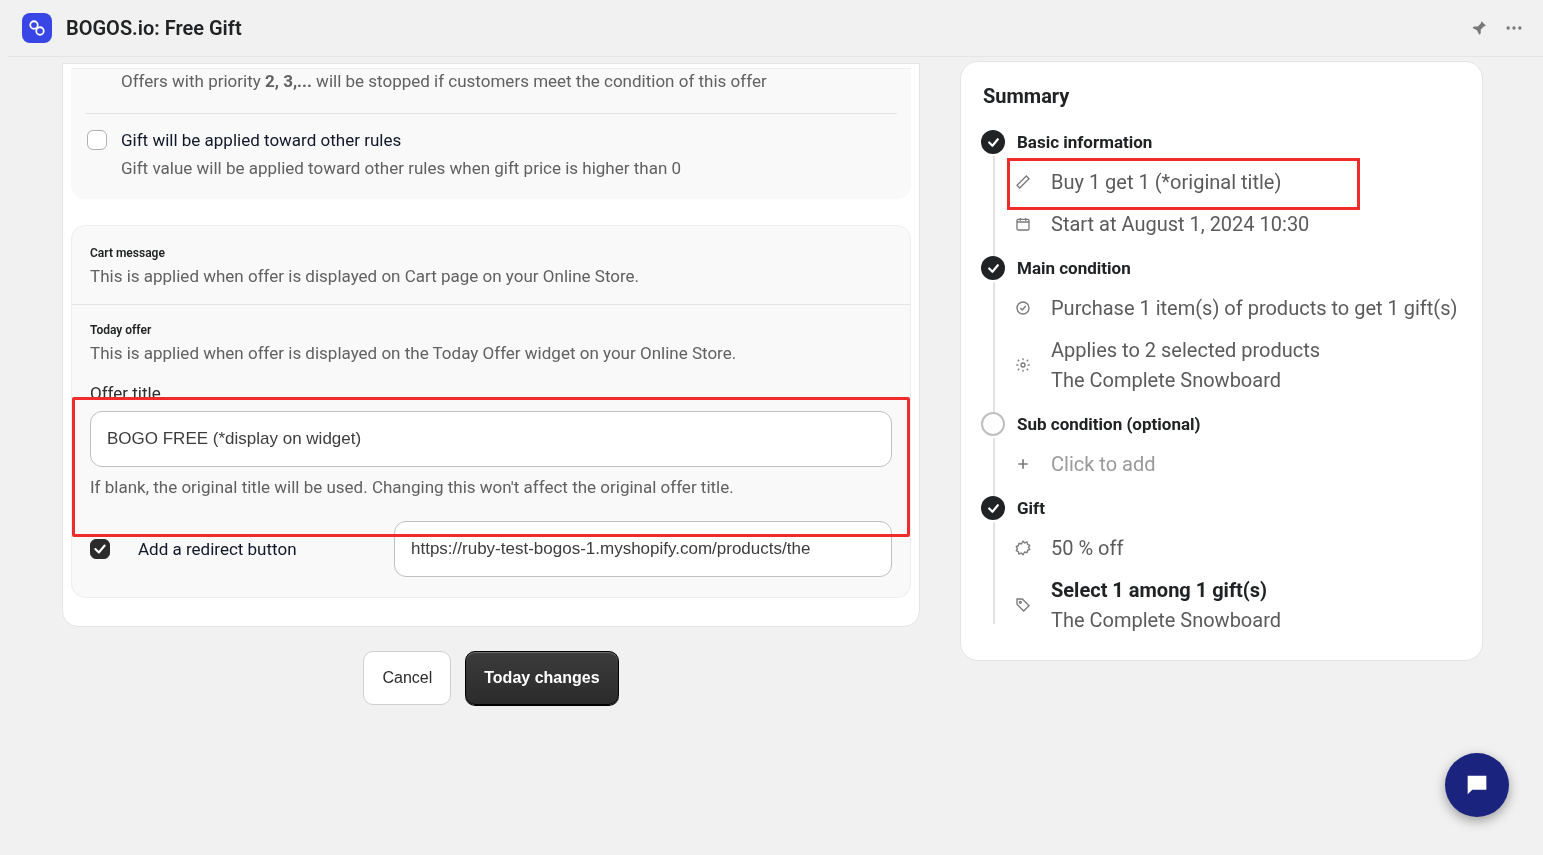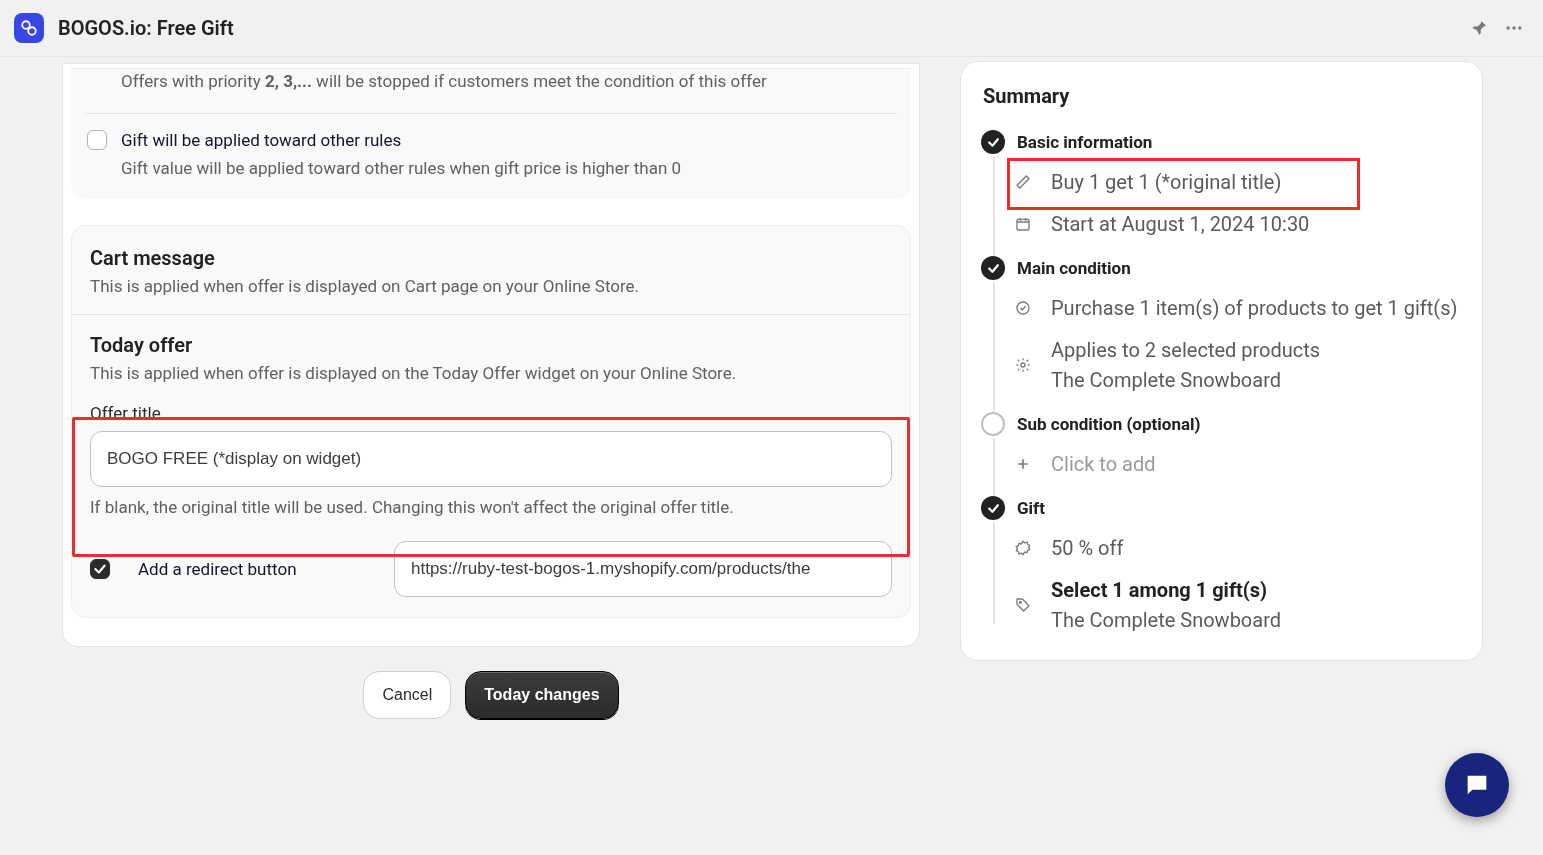--- a/index.html
+++ b/index.html
@@ -22,21 +22,21 @@
     height: 100%;
     width: 1543px;
     font-family: -apple-system, BlinkMacSystemFont, "Segoe UI", Roboto, "Helvetica Neue", sans-serif;
     background: #f1f1f1;
     color: var(--text);
     font-size: 14px;
   }
   
   .topbar {
     position: absolute;
-    top: 0; left: 0; right: 0;
+    top: 0; left: 8px; right: 0;
     height: 57px;
     display: flex;
     align-items: center;
     padding: 0 14px;
     border-bottom: 1px solid #e5e5e5;
     background: #f1f1f1;
     z-index: 5;
   }
   .logo-box {
     width: 30px; height: 30px;
@@ -117,21 +117,21 @@
   .check-box.checked { background: #2b2b2b; border-color: #2b2b2b; color: #fff; }
   .check-label { font-size: 17px; color: #0f172a; }
   .section-card {
     background: #f9f9f9;
     border: 1px solid #eee;
     border-radius: 14px;
     padding: 20px 18px 20px 18px;
     margin-bottom: 10px;
     position: relative;
   }
-  .h-title { font-size: 20px; font-weight: 650; color: #202223; margin: 0 0 6px 0; }
+  .h-title { font-size: 12px; font-weight: 650; color: #202223; margin: 0 0 6px 0; }
   .desc { color: var(--muted); font-size: 17px; margin-bottom: 18px; }
   .block { margin-top: 20px; }
   .form-label { font-size: 17px; color: #2d2d2d; margin-bottom: 8px; display: block; }
   .text-input {
     width: 100%;
     height: 56px;
     border: 1px solid #c0c0c0;
     border-radius: 12px;
     background: #fff;
     font-size: 17px;
@@ -155,23 +155,23 @@
     border-radius: 2px;
   }
 
   .actions {
     display: flex;
     justify-content: center;
     gap: 14px;
     margin-top: 24px;
   }
   .btn {
-    height: 48px;
+    height: 54px;
     padding: 0 18px;
-    border-radius: 16px;
+    border-radius: 10px;
     font-size: 16px;
     cursor: pointer;
     display: inline-flex; align-items: center; justify-content: center;
   }
   .btn-secondary { background: #fff; color: #2b2b2b; border: 1px solid #cfcfcf; }
   .btn-primary {
     background: linear-gradient(180deg, #3c3c3c 0%, #2b2b2b 100%);
     color: #fff;
     border: 1px solid #000;
     box-shadow: 0 1px 0 #000, inset 0 1px 0 rgba(255,255,255,0.25);

